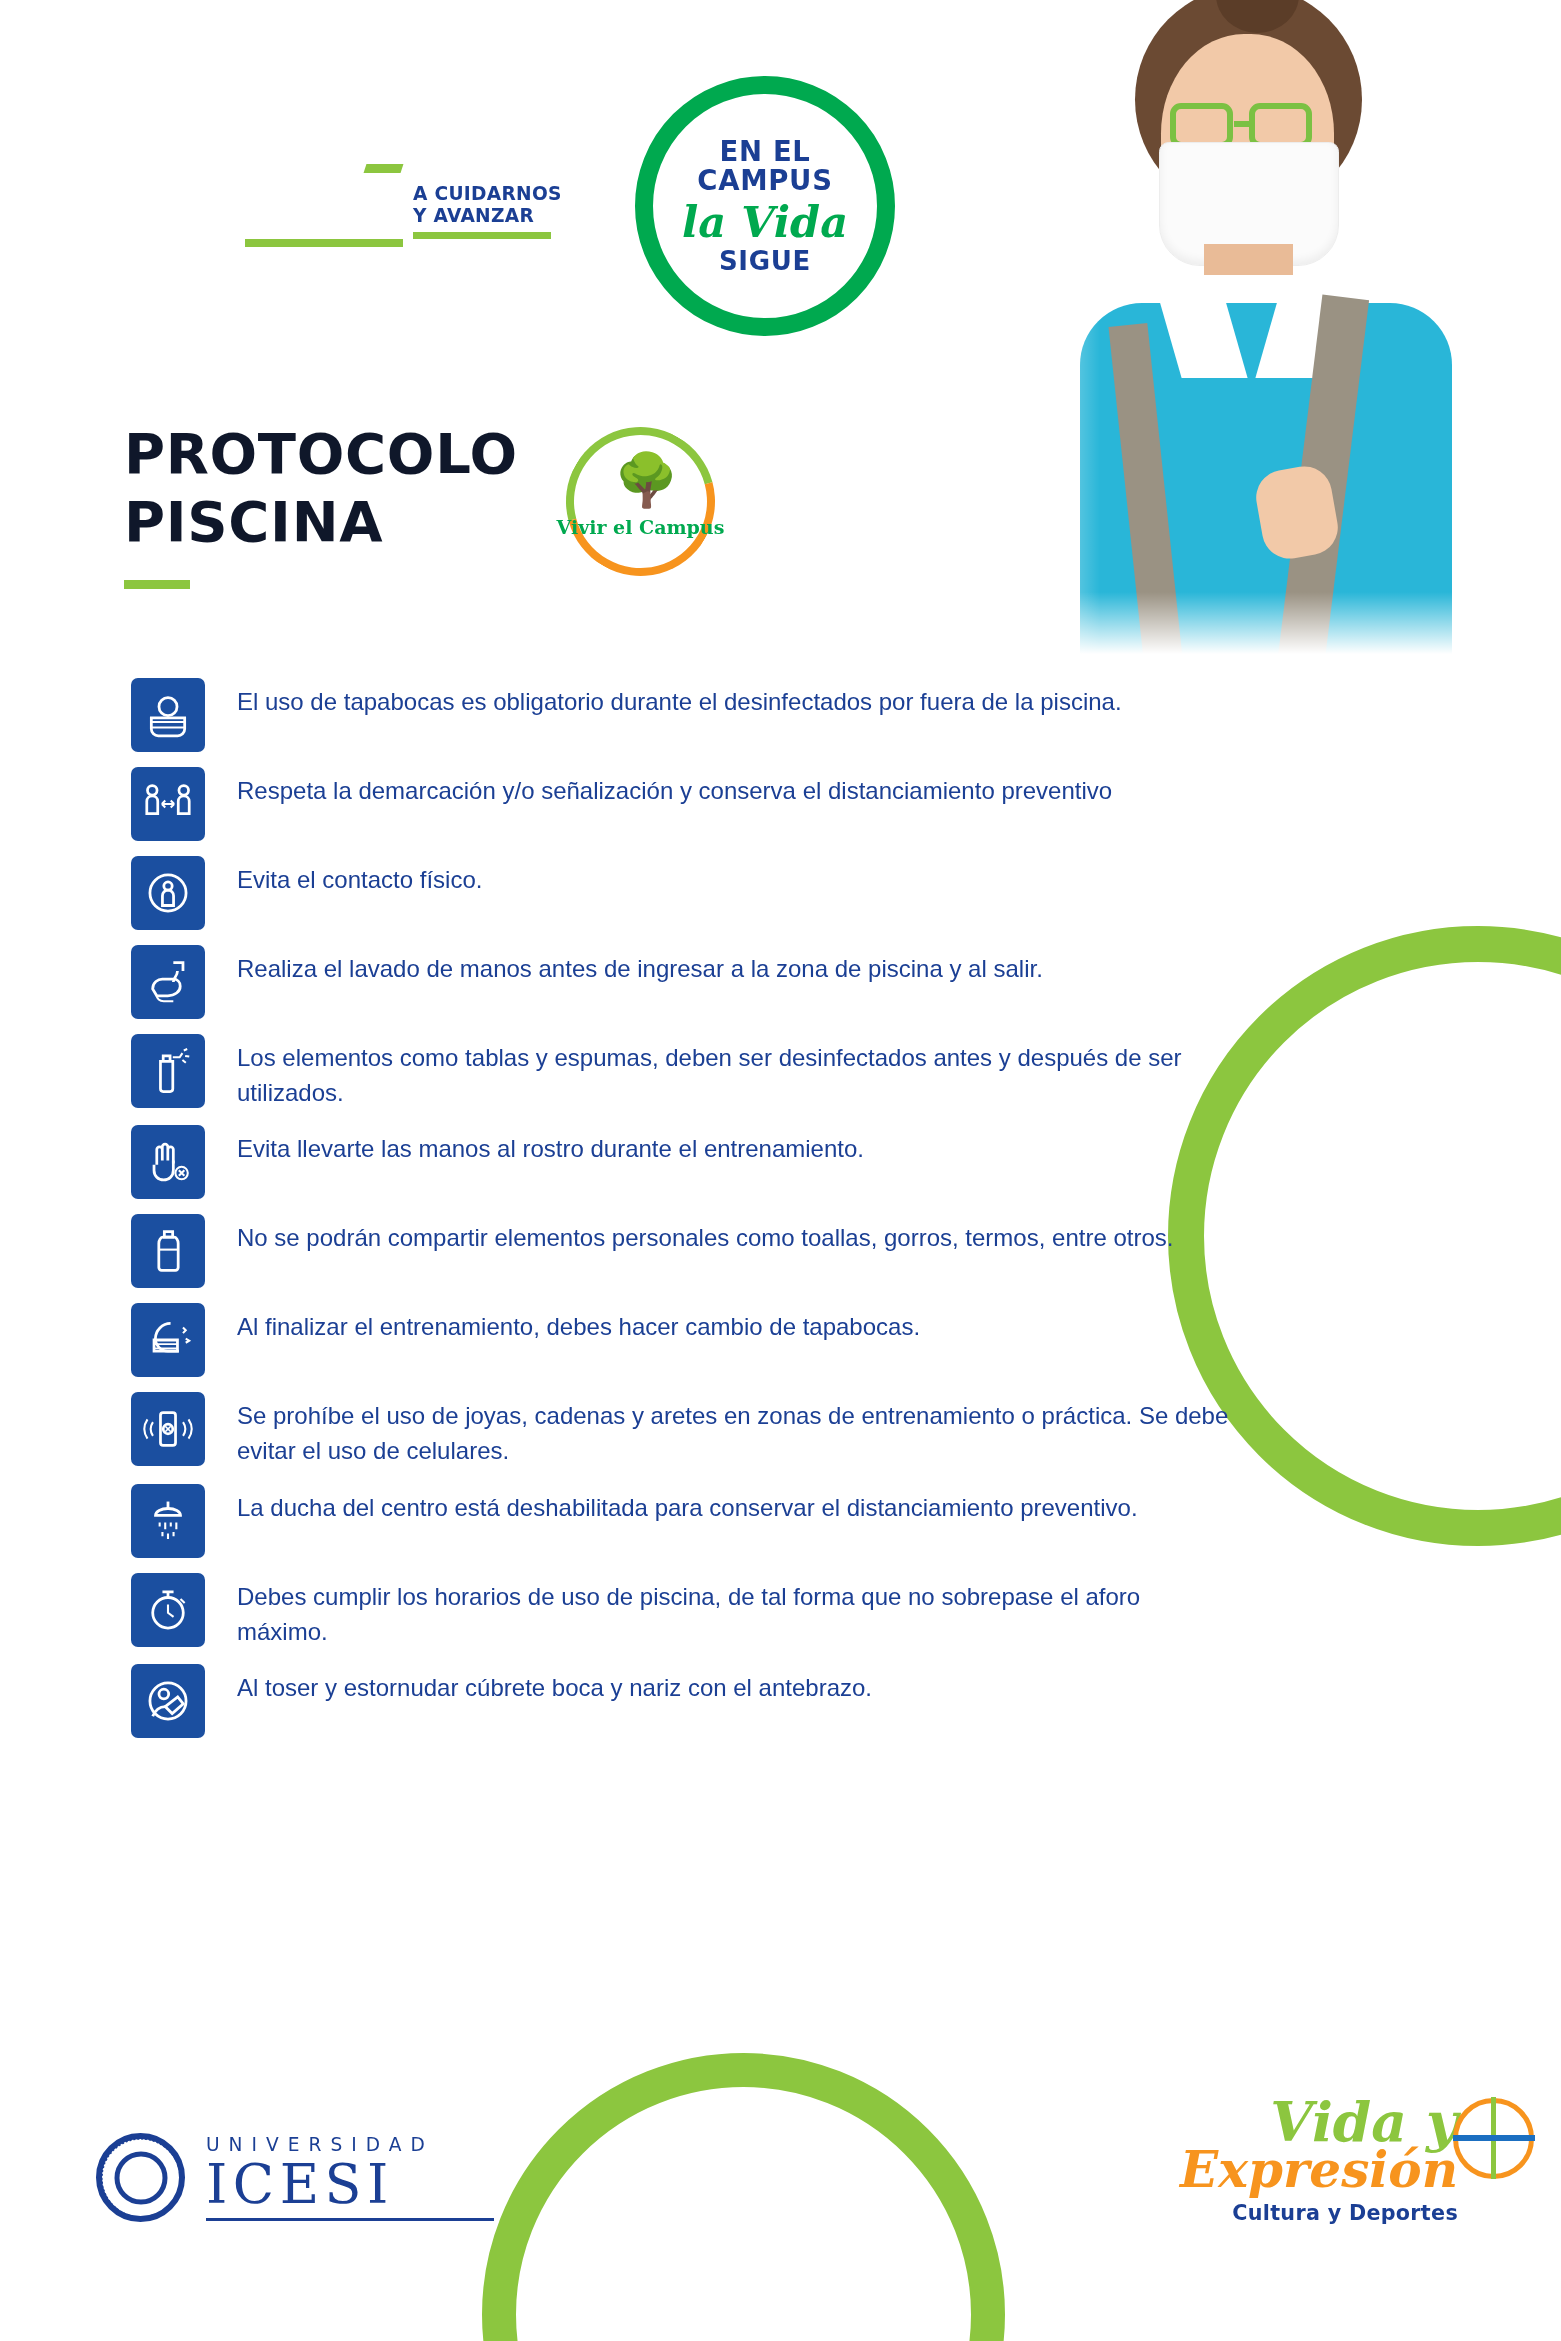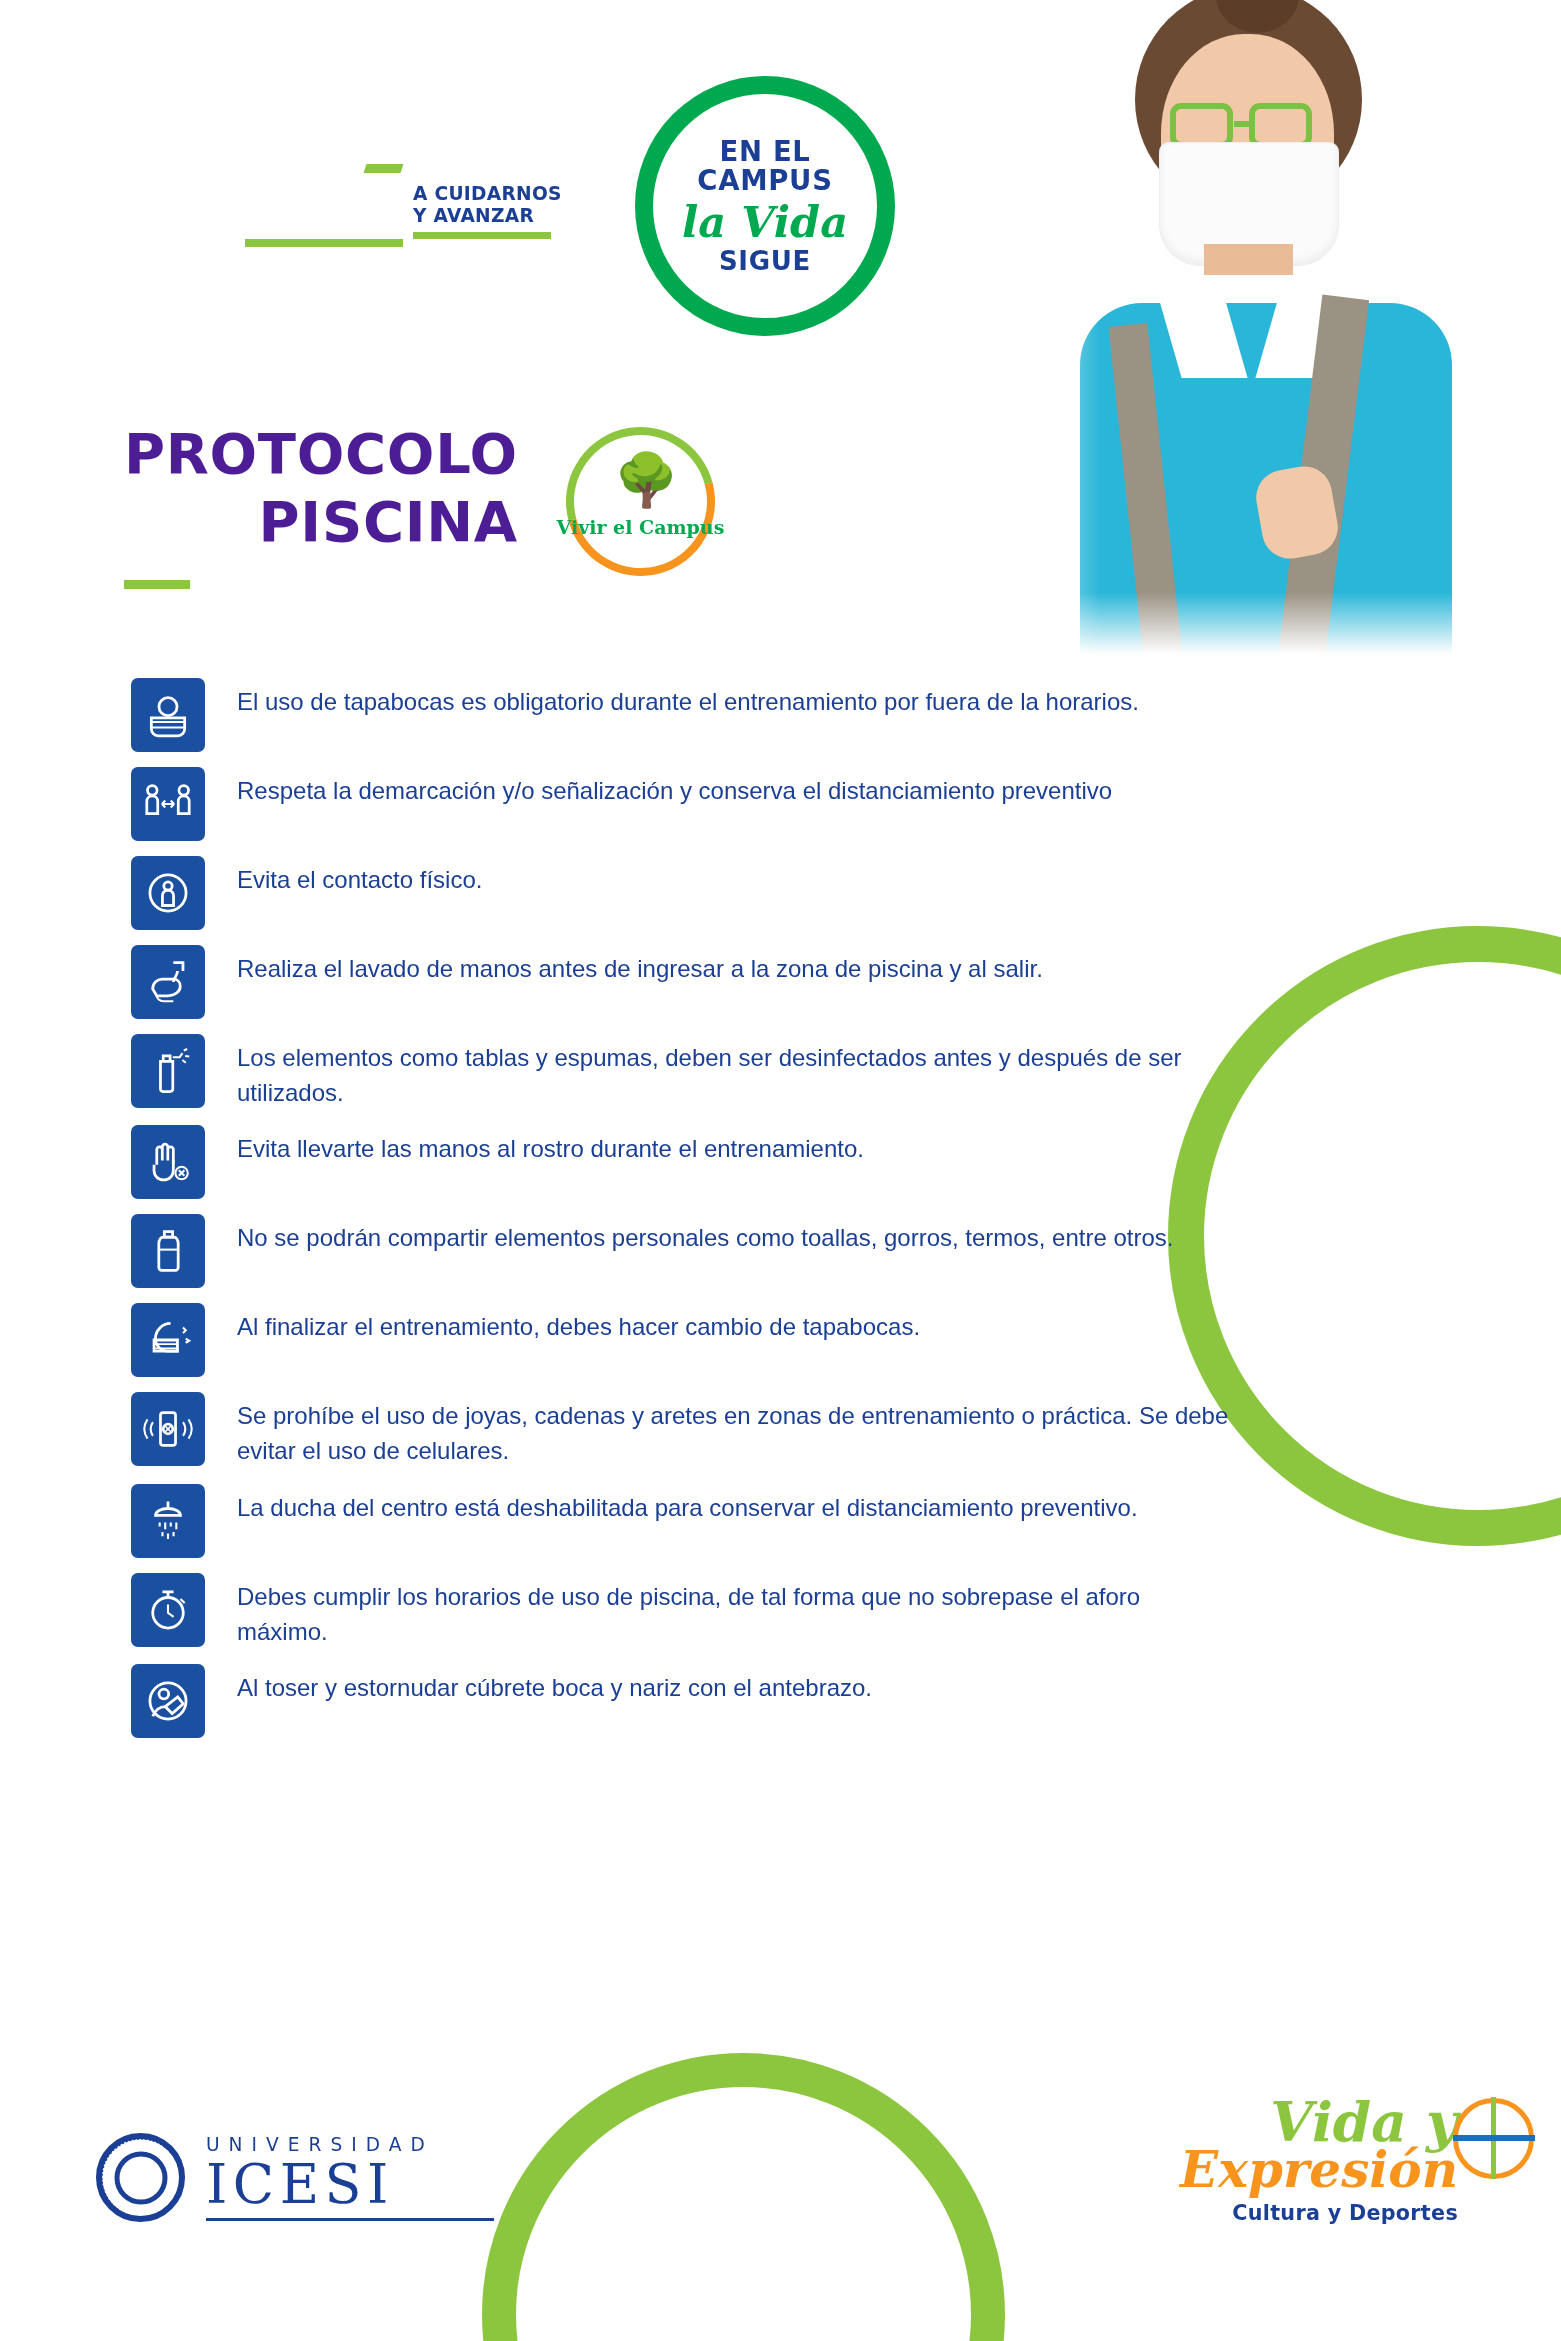--- a/index.html
+++ b/index.html
@@ -209,23 +209,22 @@
     background: linear-gradient(to top, #fff 0%, rgba(255,255,255,0) 100%);
   }
 
   
   .title-block { position: absolute; left: 124px; top: 420px; z-index: 3; }
   .title-line {
     font-family: "DejaVu Sans", sans-serif;
     font-weight: bold;
     font-size: 56px;
     letter-spacing: 0.7px;
-    color: #4c1d95;
+    color: #0f172a;
     line-height: 1.22;
-    text-align: right;
   }
   .title-rule {
     margin-top: 23.4px;
     width: 66px; height: 9px;
     background: #8CC63F;
   }
 
   .vivir-badge {
     position: absolute;
     left: 551px; top: 421px;
@@ -438,21 +437,21 @@
   <div class="rules">
 
     <div class="rule">
       <div class="rule-icon">
         <svg width="50" height="50" viewBox="0 0 72 72" fill="none" stroke="#fff" stroke-width="4">
           <circle cx="36" cy="24" r="13"></circle>
           <path d="M12 40h48v16a10 10 0 0 1-10 10H22a10 10 0 0 1-10-10z"></path>
           <path d="M12 46h48M12 54h48" stroke-width="3"></path>
         </svg>
       </div>
-      <div class="rule-text">El uso de tapabocas es obligatorio durante el entrenamiento por fuera de la horarios.</div>
+      <div class="rule-text">El uso de tapabocas es obligatorio durante el desinfectados por fuera de la piscina.</div>
     </div>
 
     <div class="rule">
       <div class="rule-icon">
         <svg width="52" height="50" viewBox="0 0 76 72" fill="none" stroke="#fff" stroke-width="4">
           <circle cx="15" cy="16" r="7"></circle>
             <path d="M7 32a8 8 0 0 1 16 0v18H7z"></path>
           <circle cx="61" cy="16" r="7"></circle>
             <path d="M53 32a8 8 0 0 1 16 0v18H53z"></path>
           <path d="M29 36h18M29 36l5-5M29 36l5 5M47 36l-5-5M47 36l-5 5" stroke-width="3"></path>

